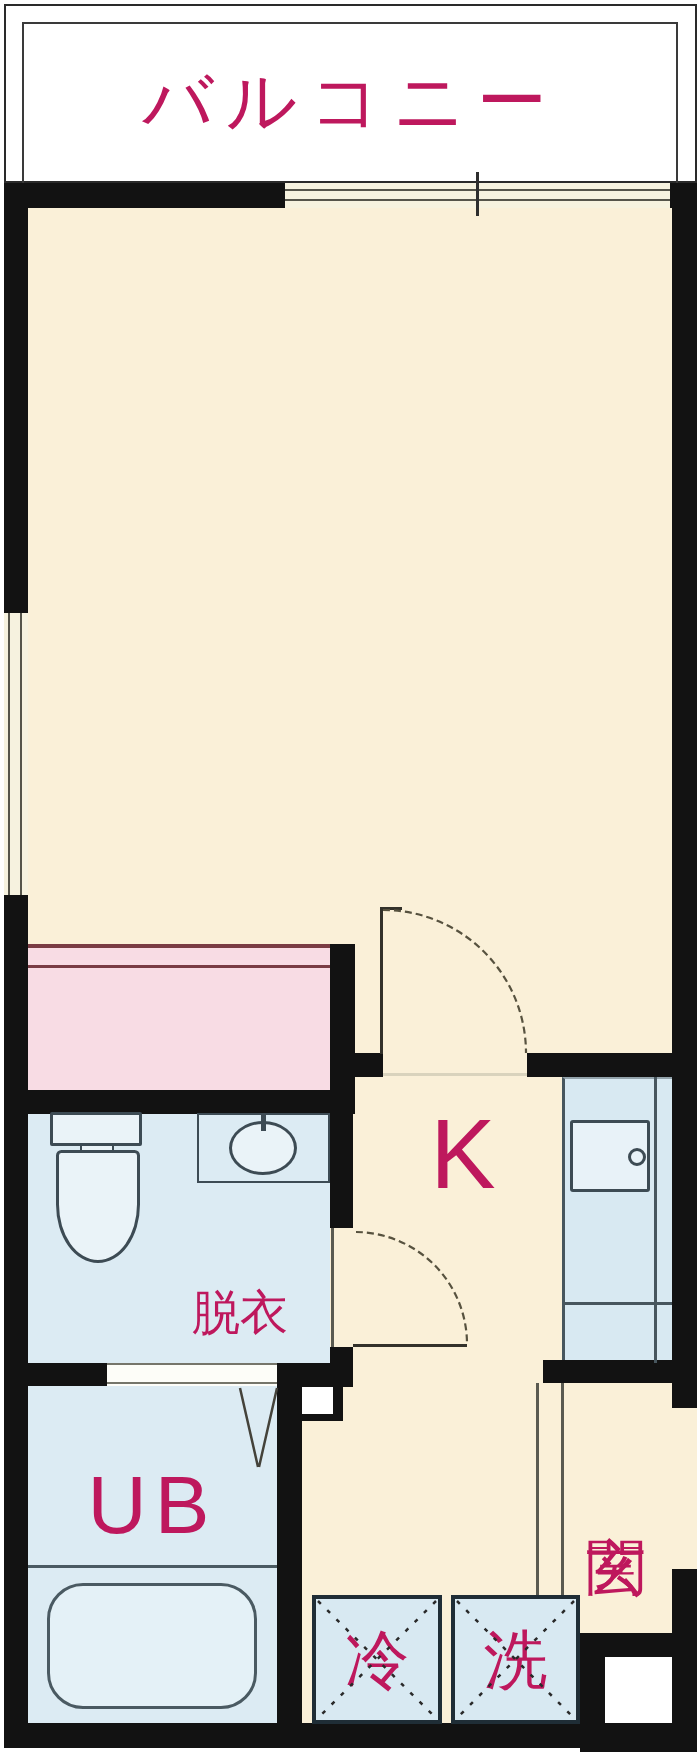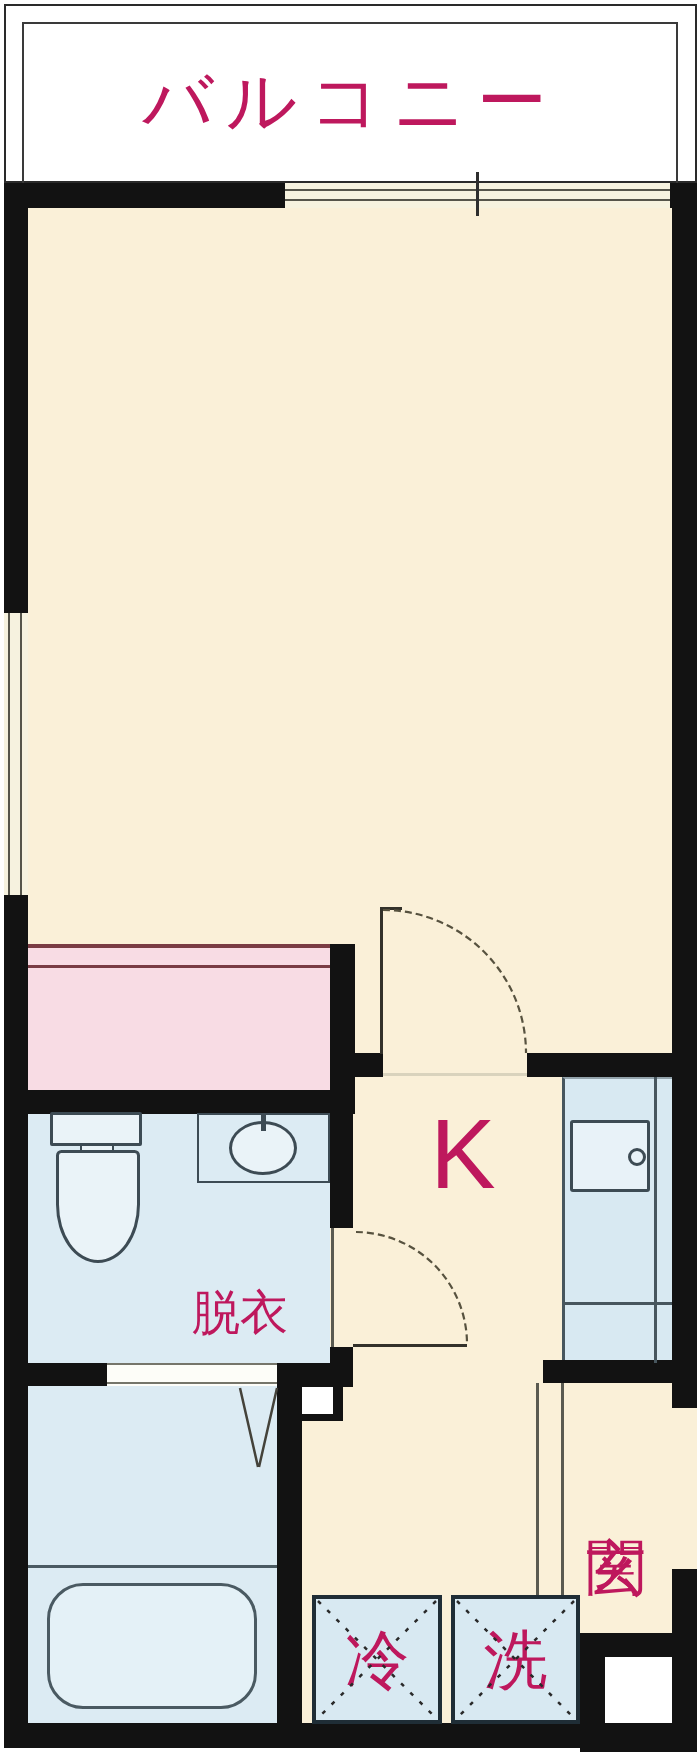--- a/index.html
+++ b/index.html
@@ -103,20 +103,21 @@
 
   <div class="appliance label" style="left:312px;top:1595px;width:130px;height:129px;font-size:64px;">
     <span style="position:static;">冷</span>
   </div>
   <div class="appliance label" style="left:451px;top:1595px;width:129px;height:129px;font-size:64px;">
     <span style="position:static;">洗</span>
   </div>
 
   <div class="label" style="left:178px;top:1284px;width:124px;height:58px;font-size:48px;">脱衣</div>
   <div class="label" style="left:412px;top:1102px;width:102px;height:104px;font-size:98px;">K</div>
+  <div class="label" style="left:28px;top:1455px;width:249px;height:100px;font-size:82px;letter-spacing:8px;">UB</div>
   <div class="label" style="left:584px;top:1415px;width:64px;height:156px;font-size:60px;writing-mode:vertical-rl;letter-spacing:6px;">玄関</div>
 
   <svg width="700" height="1752" viewBox="0 0 700 1752" style="left:0;top:0;width:700px;height:1752px;">
     <path d="M 383 910 A 143 143 0 0 1 526 1053" fill="none" stroke="#57523f" stroke-width="2.2" stroke-dasharray="7 4"></path>
     <path d="M 356 1232 A 112 112 0 0 1 467 1344" fill="none" stroke="#57523f" stroke-width="2.2" stroke-dasharray="7 4"></path>
     <path d="M 240 1388 L 258 1467 M 277 1388 L 259 1467" fill="none" stroke="#44423a" stroke-width="2.5"></path>
     <path d="M 318 1601 L 436 1718 M 436 1601 L 318 1718" fill="none" stroke="#2a2a2a" stroke-width="2.5" stroke-dasharray="4 9"></path>
     <path d="M 457 1601 L 574 1718 M 574 1601 L 457 1718" fill="none" stroke="#2a2a2a" stroke-width="2.5" stroke-dasharray="4 9"></path>
   </svg>
 

